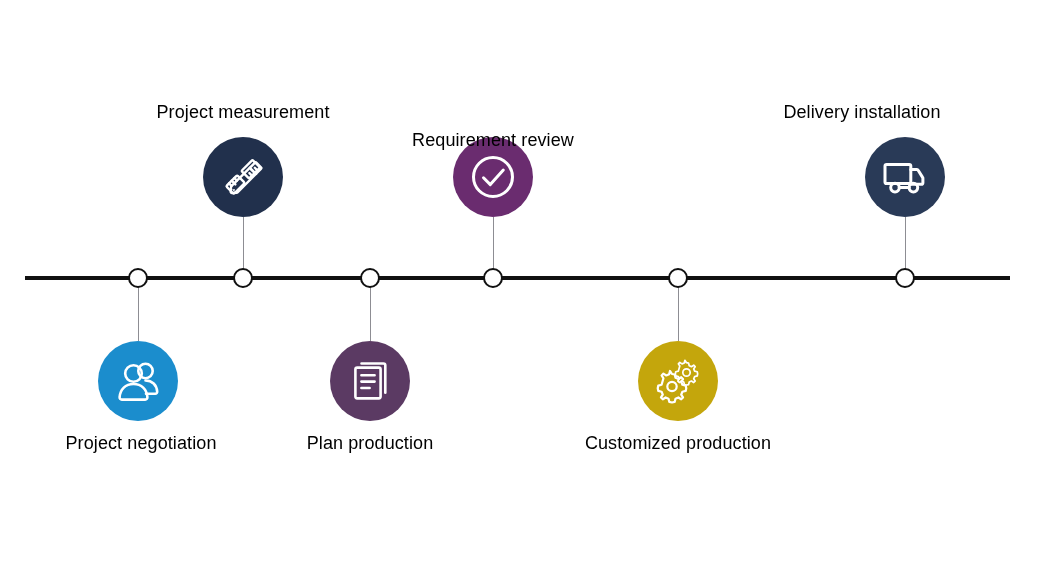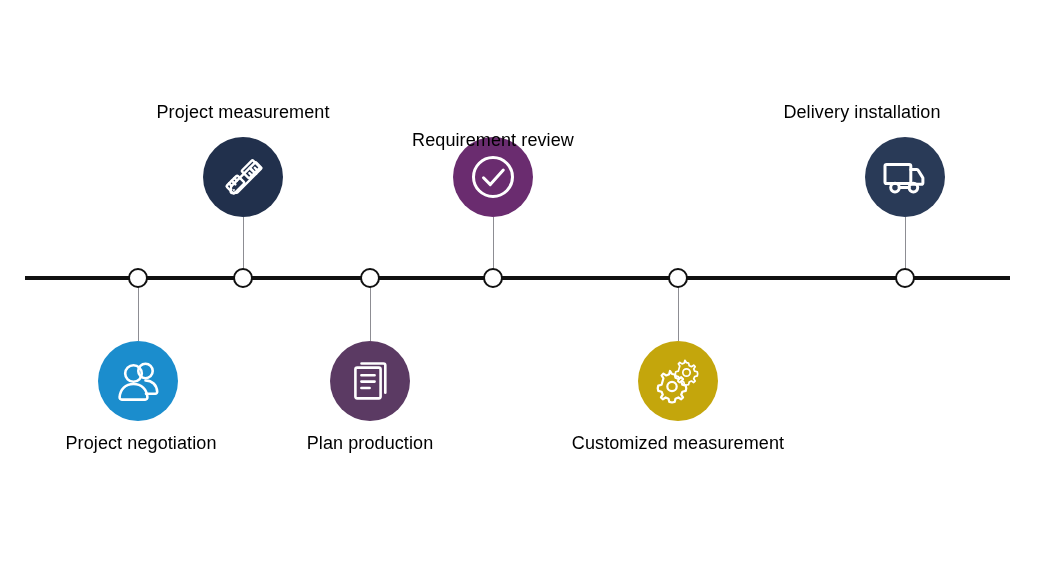--- a/index.html
+++ b/index.html
@@ -151,21 +151,21 @@
         <circle cx="0" cy="0" r="5.1"></circle>
       </g>
       <g transform="translate(18,29.5) scale(0.92)">
         <path d="M0-13.6l2.9.6.9 3.6 3.1 1.3 3.1-2 2 2-2 3.1 1.3 3.1 3.6.9.6 2.9-.6 2.9-3.6.9-1.3 3.1 2 3.1-2 2-3.1-2-3.1 1.3-.9 3.6-2.9.6-2.9-.6-.9-3.6-3.1-1.3-3.1 2-2-2 2-3.1-1.3-3.1-3.6-.9-.6-2.9.6-2.9 3.6-.9L-9.3-8.9l-2-3.1 2-2 3.1 2 3.1-1.3.9-3.6z"></path>
         <circle cx="0" cy="0" r="5.1"></circle>
       </g>
     </svg>
         </span>
       </div>
       <div class="axis-node" style="left: 678px; top: 278px;"></div>
-      <div class="node-label" style="left: 678px; top: 432px;">Customized measurement</div>
+      <div class="node-label" style="left: 678px; top: 432px;">Customized production</div>
       <div class="stem" style="left: 905px; top: 217px; height: 61px;"></div>
       <div class="node-disc" style="left: 905px; top: 177px; background: rgb(41, 58, 87);">
         <span>
     <svg width="46" height="40" viewBox="0 0 46 40" fill="none" stroke="#ffffff" stroke-width="3" stroke-linecap="round" stroke-linejoin="round">
       <path d="M4.6 7.5h22.6c.9 0 1.6.7 1.6 1.6v17.4H4.6c-.9 0-1.6-.7-1.6-1.6V9.1c0-.9.7-1.6 1.6-1.6z"></path>
       <path d="M28.8 12.6h6.1c.6 0 1.1.3 1.4.8l4.3 7c.2.3.3.6.3 1v4.3c0 .9-.7 1.6-1.6 1.6h-10.5"></path>
       <circle cx="13" cy="30.6" r="4.3"></circle>
       <circle cx="31.4" cy="30.6" r="4.3"></circle>
       <path d="M17.3 30.6h9.8"></path>
     </svg>

